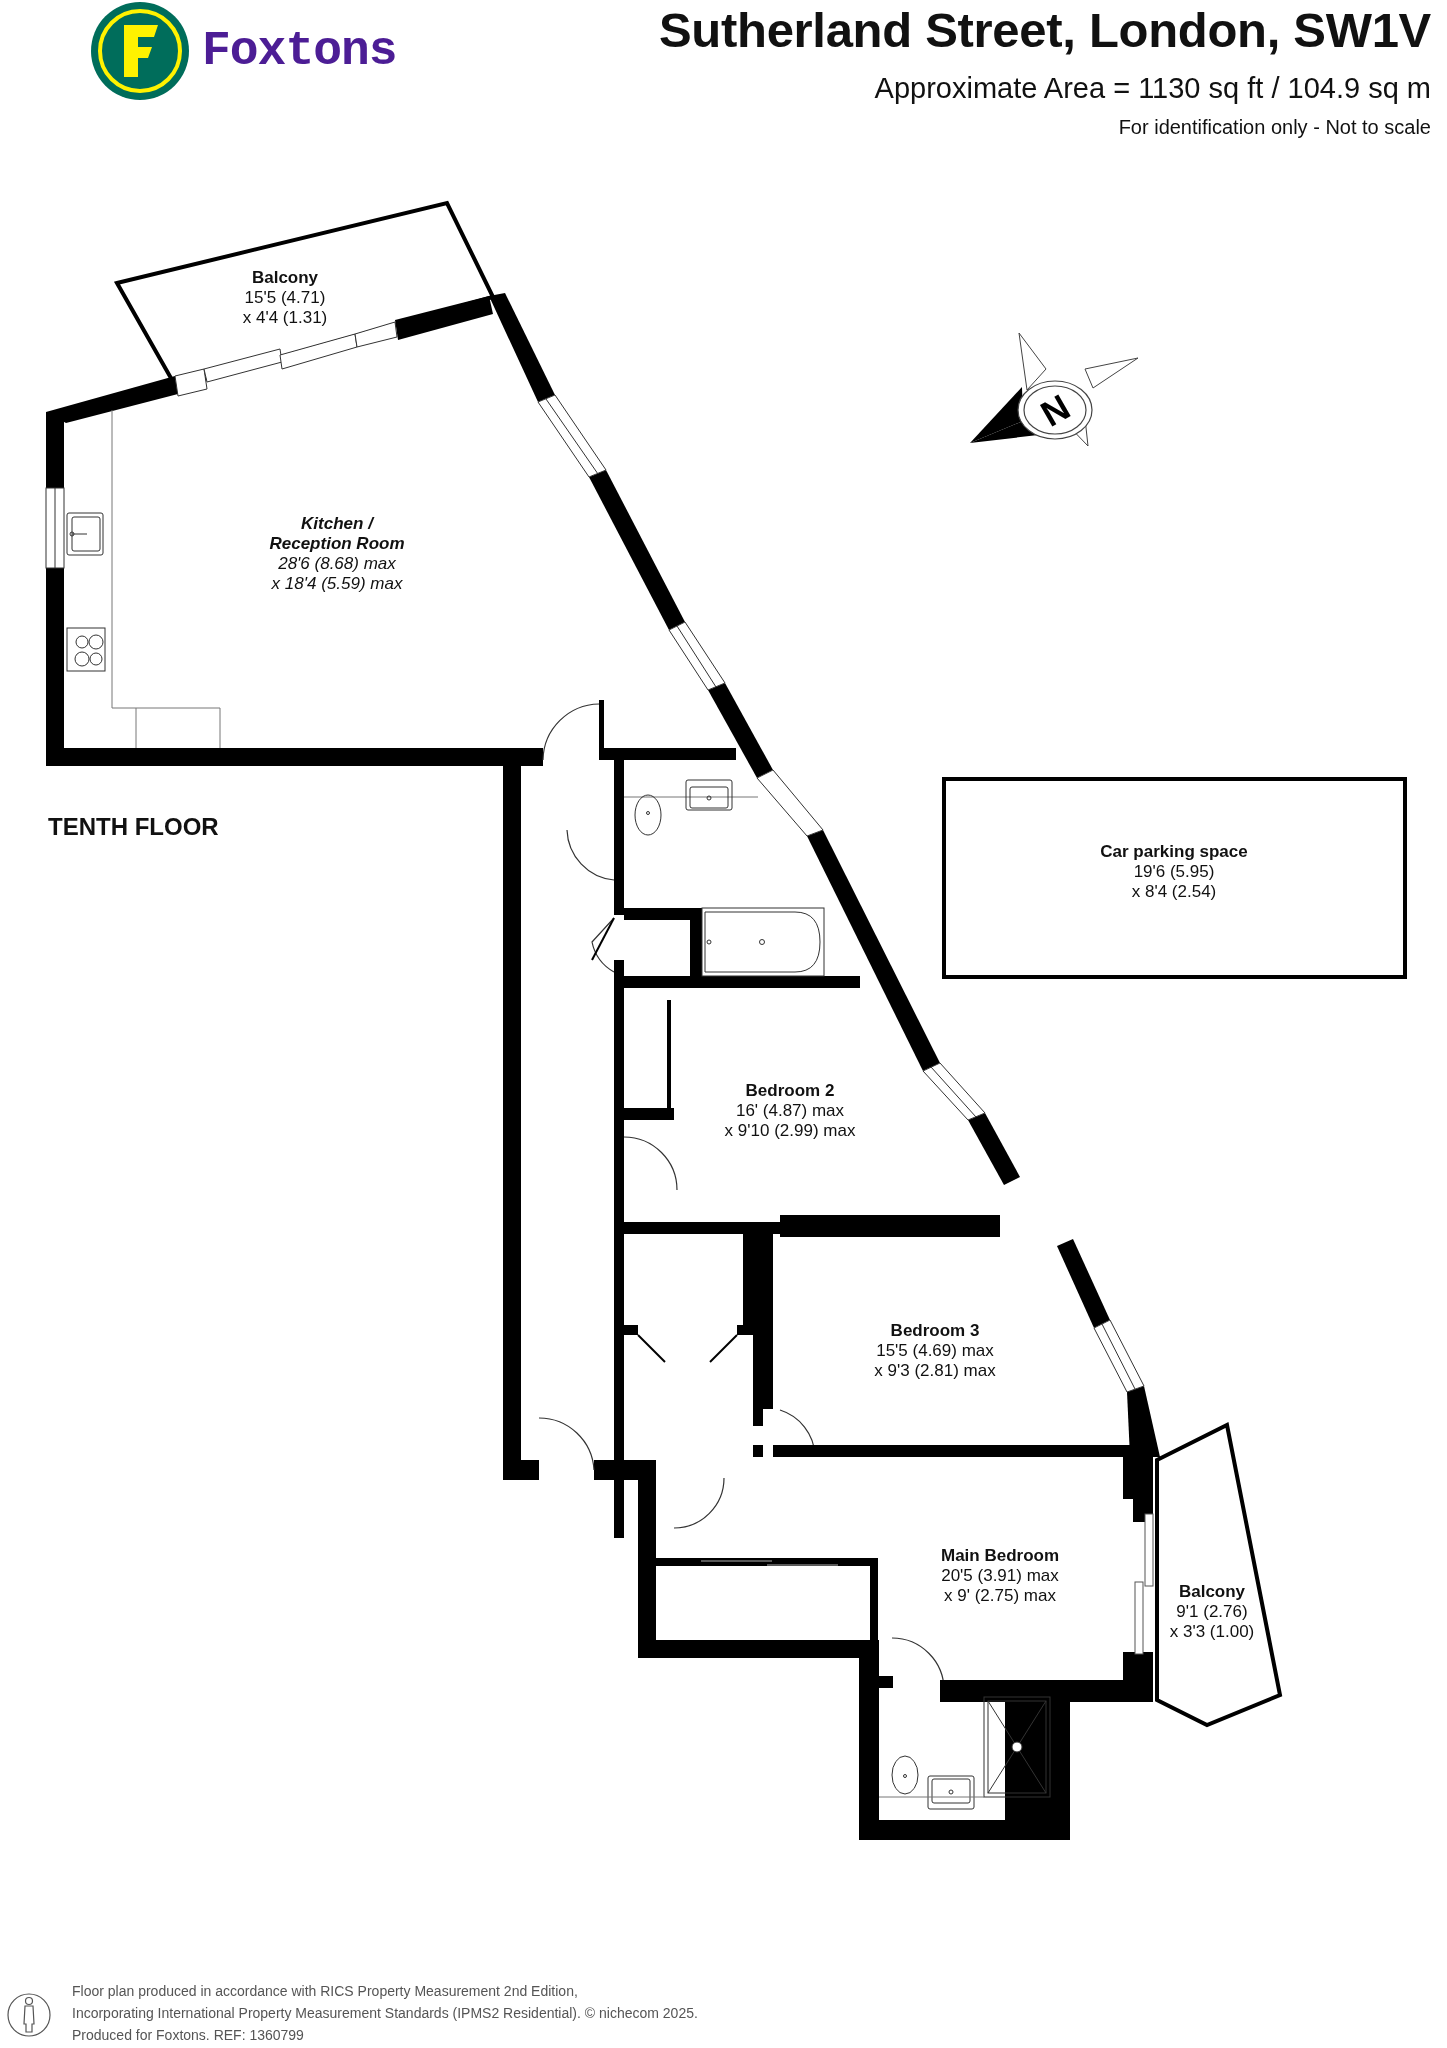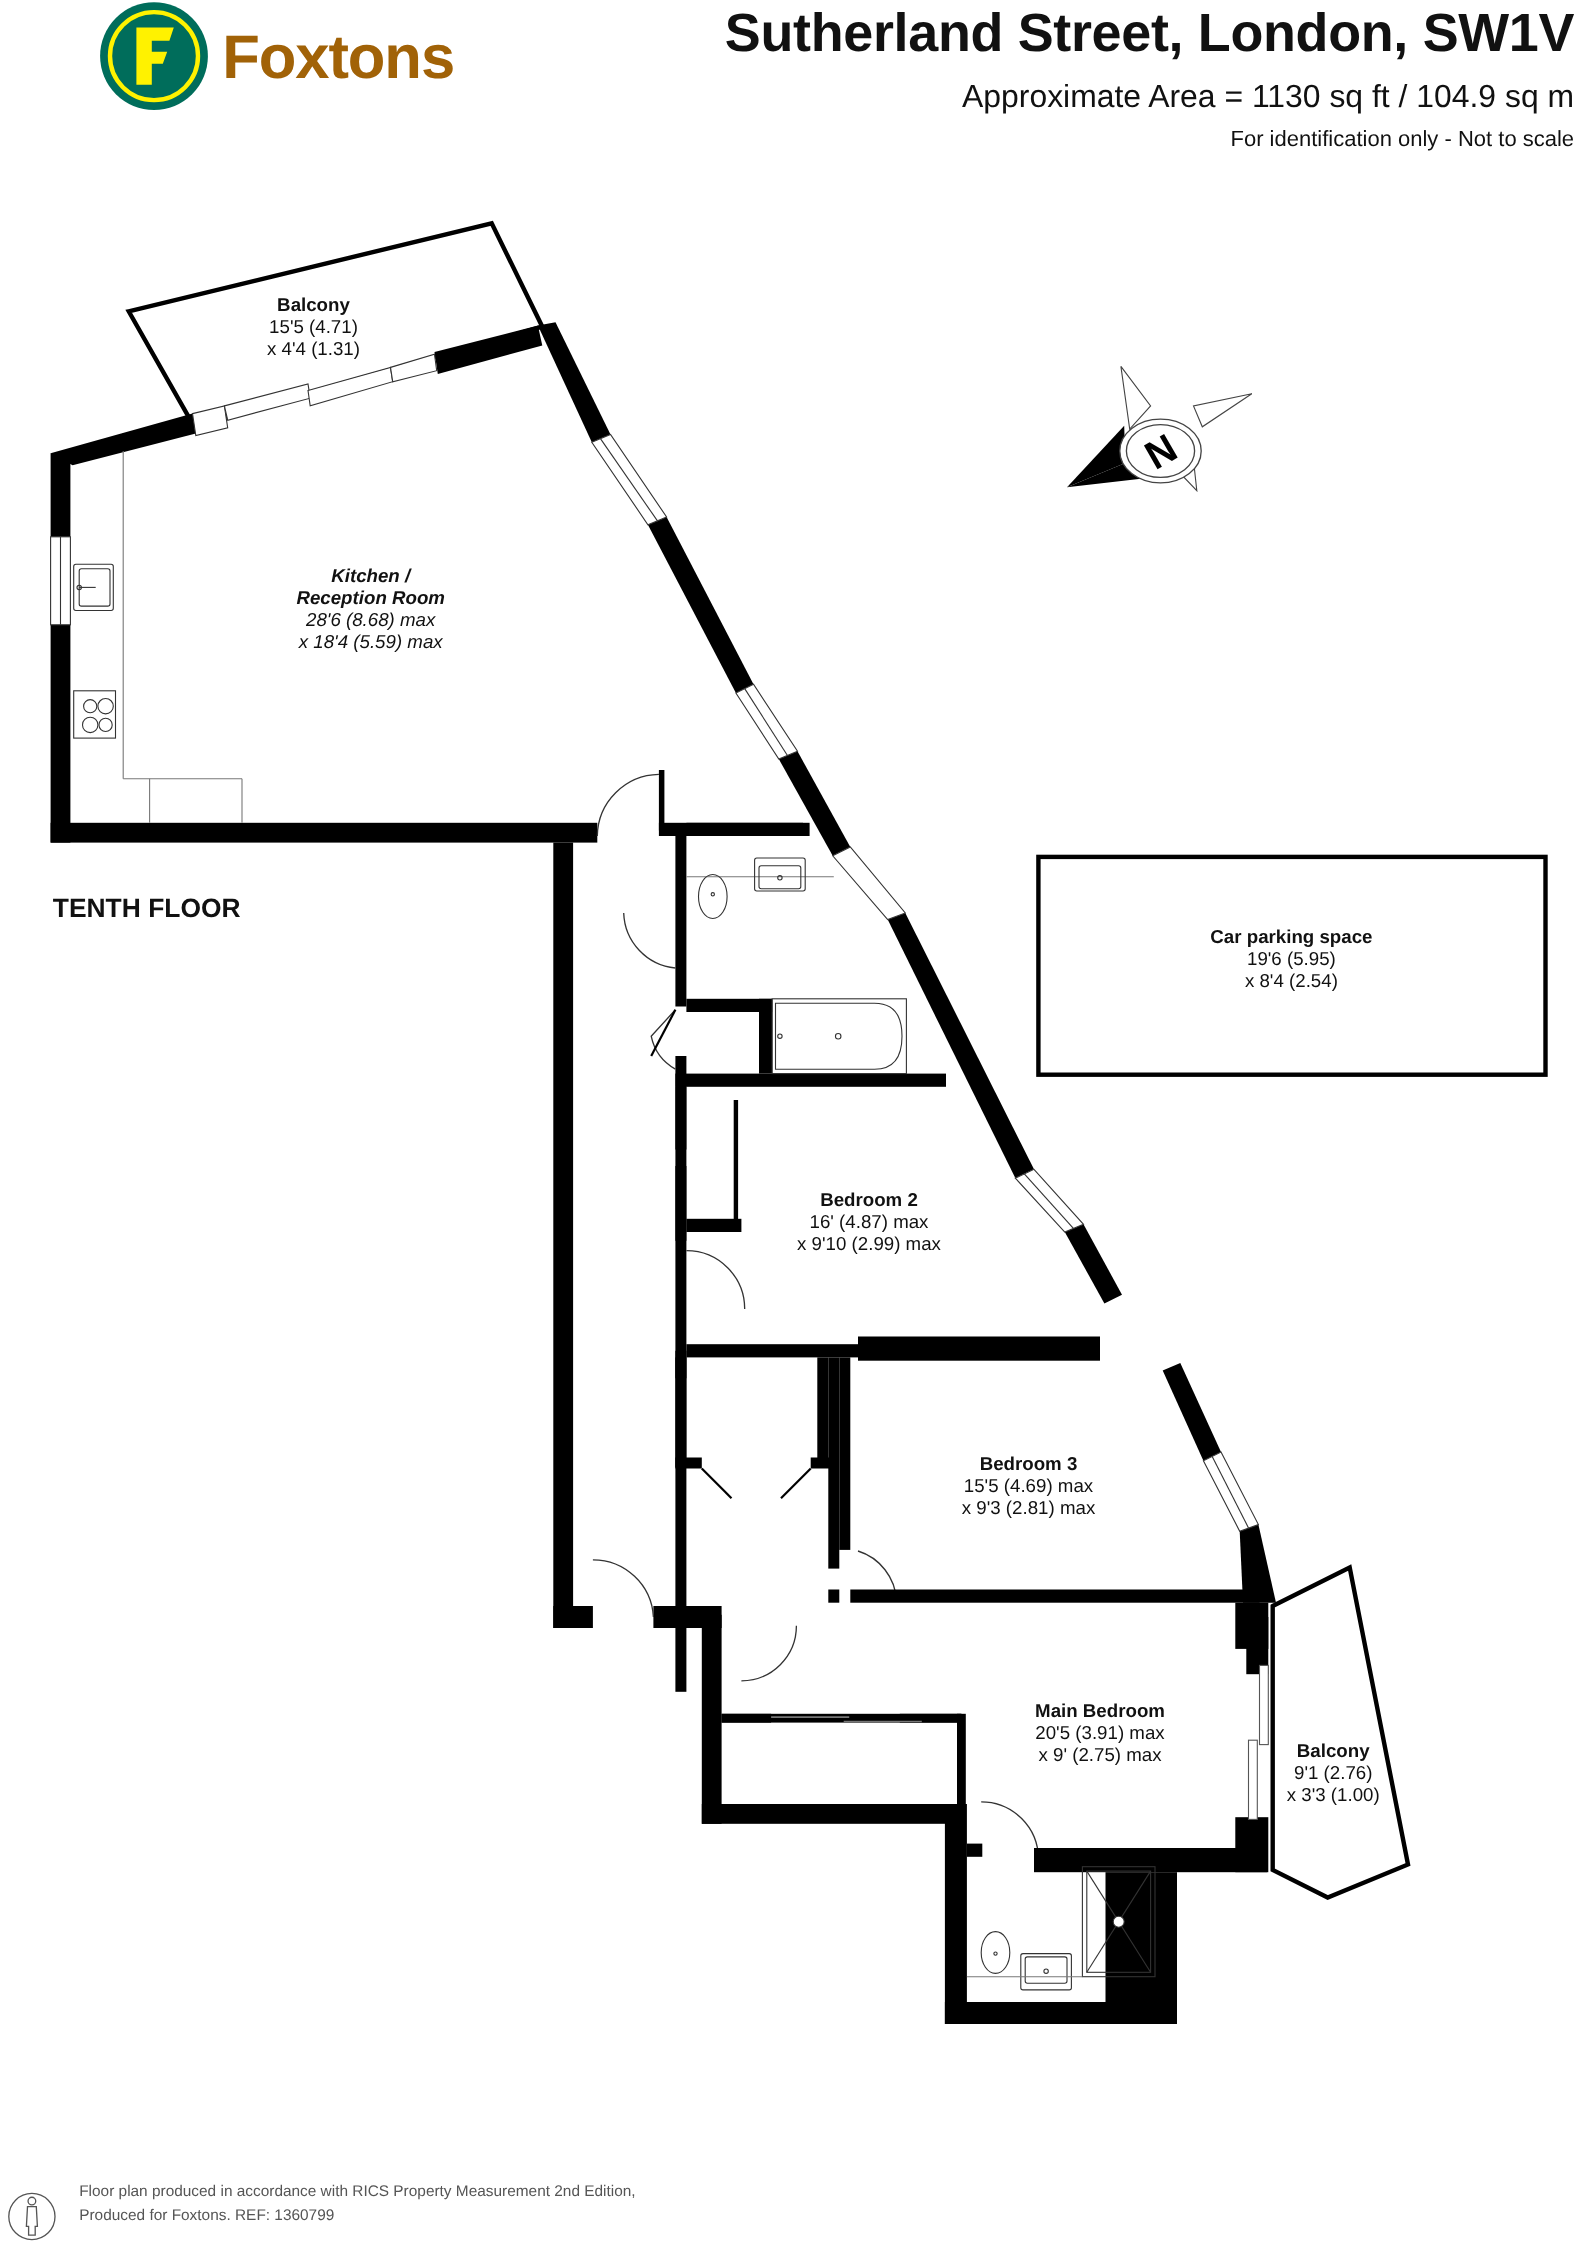--- a/index.html
+++ b/index.html
@@ -1,20 +1,20 @@
 <!DOCTYPE html>
 <html><head>
 <meta charset="utf-8">
 <style>
   html, body { margin:0; padding:0; background:#ffffff; }
   body { width:1447px; height:2048px; position:relative; overflow:hidden; font-family:"Liberation Sans", sans-serif; color:#111; }
   .abs { position:absolute; }
   .logo { left:90px; top:0px; width:340px; height:102px; display:flex; align-items:center; }
   .logo-badge { width:100px; height:100px; }
-  .logo-text { font-family:Liberation Sans, sans-serif; font-size:56px; color:#a16207; font-weight:bold; margin-left:12px; letter-spacing:-1px; }
+  .logo-text { font-family:Liberation Mono, monospace; font-size:48px; color:#4c1d95; font-weight:bold; margin-left:12px; letter-spacing:-1px; }
   .title { right:16px; top:2px; font-size:49px; font-weight:bold; text-align:right; white-space:nowrap; letter-spacing:-0.3px; }
   .area { right:16px; top:72px; font-size:29px; text-align:center; white-space:nowrap; }
   .note { right:16px; top:116px; font-size:20px; text-align:right; white-space:nowrap; }
   .floor-label { left:48px; top:793px; font-size:24px; font-weight:bold;margin-top:20px; }
   .room { position:absolute; text-align:center; font-size:17px; line-height:20px; transform:translateX(-50%); white-space:nowrap; }
   .room .rn { font-weight:bold; }
   .footer { left:72px; top:1980px; font-size:14px; color:#555; line-height:22px; }
   .person { left:6px; top:1984px; width:46px; height:62px; }
   svg.plan { position:absolute; left:0; top:0; }
 </style>
@@ -290,14 +290,15 @@
   <div>x 3'3 (1.00)</div>
 </div>
 
 <svg class="abs person" viewBox="0 0 46 62">
   <circle cx="23" cy="31" r="21" fill="none" stroke="#555" stroke-width="1.2"></circle>
   <circle cx="23" cy="17" r="3.5" fill="none" stroke="#555" stroke-width="1.2"></circle>
   <path d="M19 22 L27 22 L28 40 L26 40 L26 48 L20 48 L20 40 L18 40 Z" fill="none" stroke="#555" stroke-width="1.2"></path>
 </svg>
 <div class="abs footer">
   <div>Floor plan produced in accordance with RICS Property Measurement 2nd Edition,</div>
+  <div>Incorporating International Property Measurement Standards (IPMS2 Residential).   © nichecom 2025.</div>
   <div>Produced for Foxtons.   REF:  1360799</div>
 </div>
 
 </body></html>

